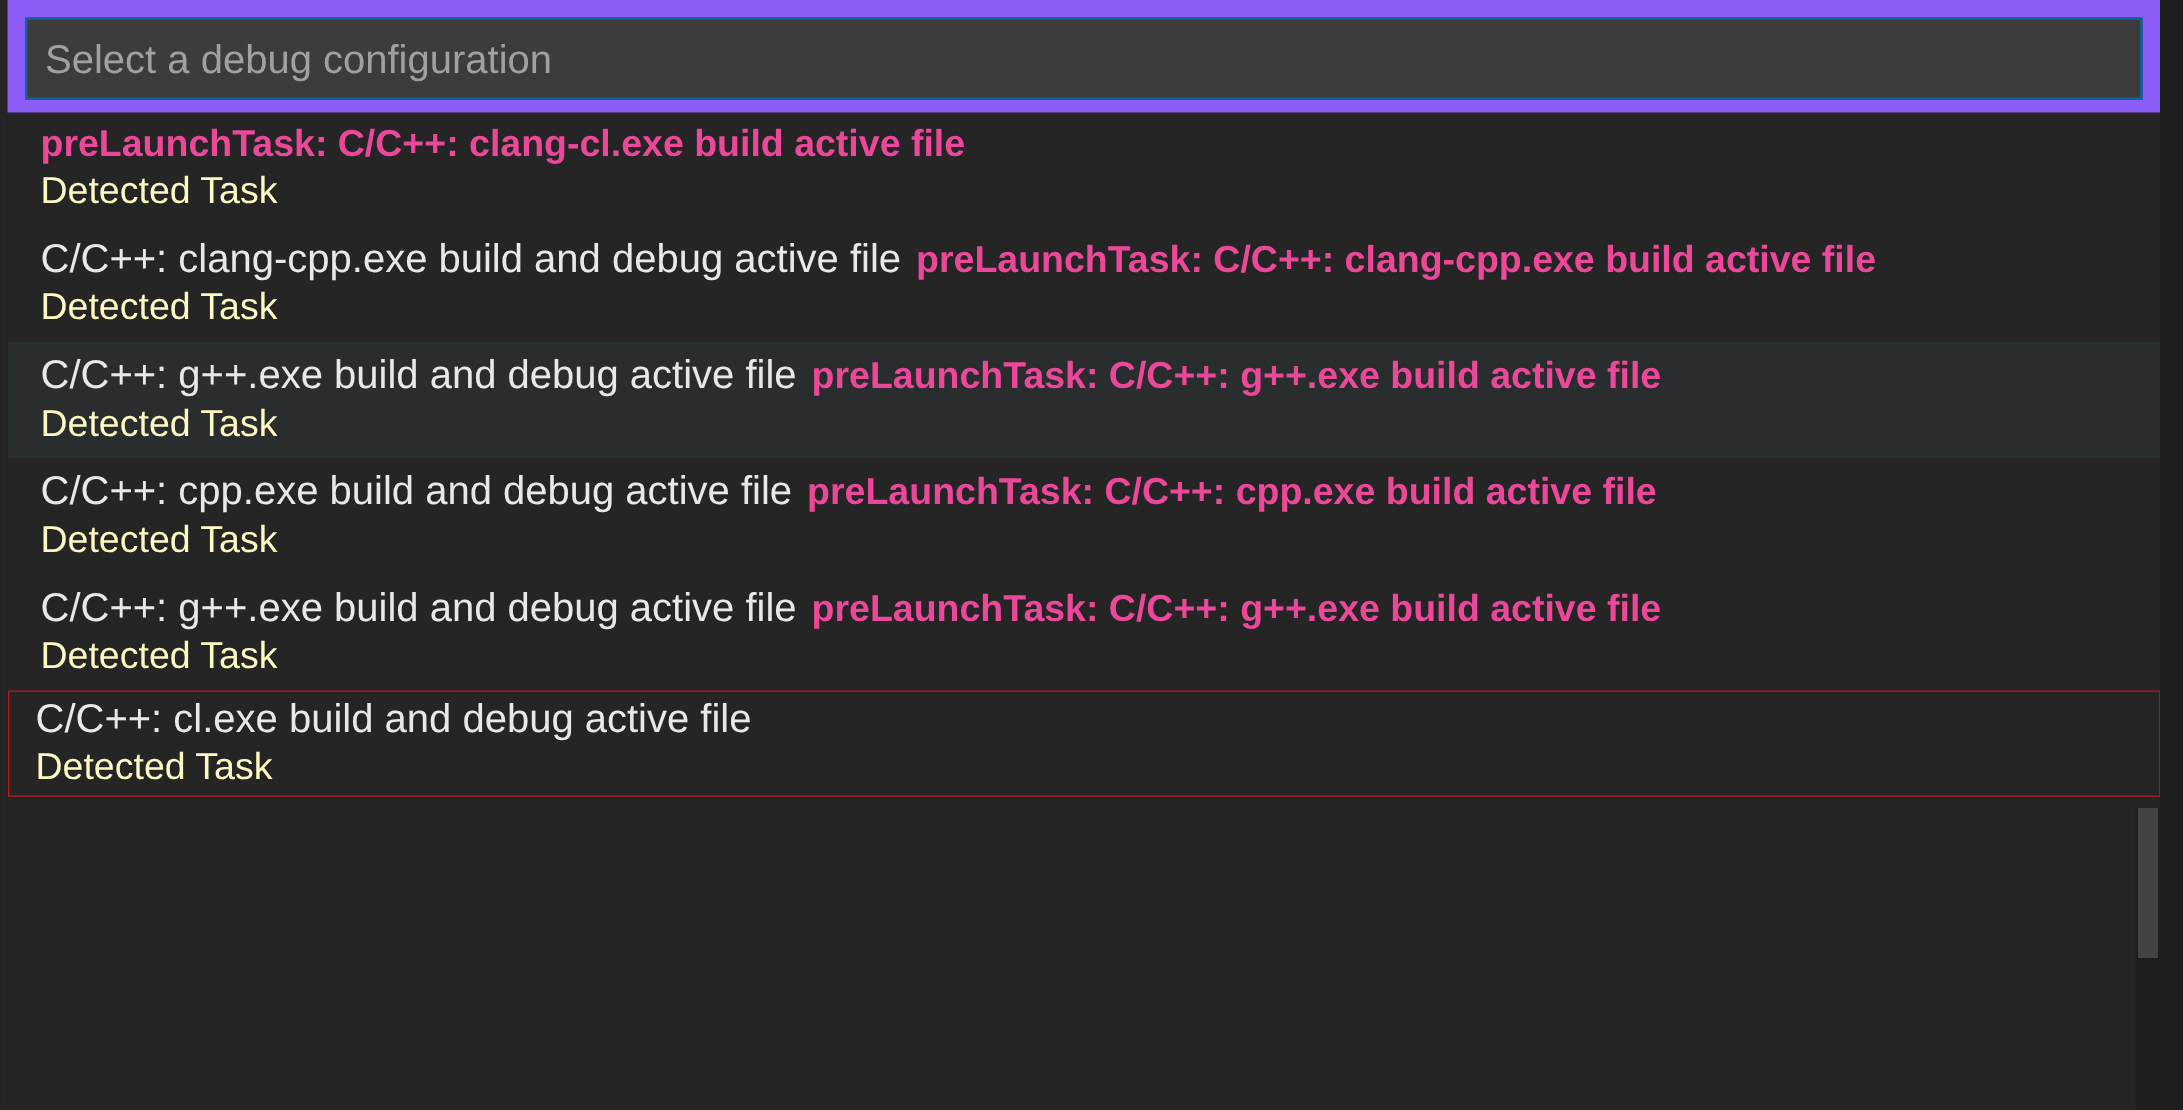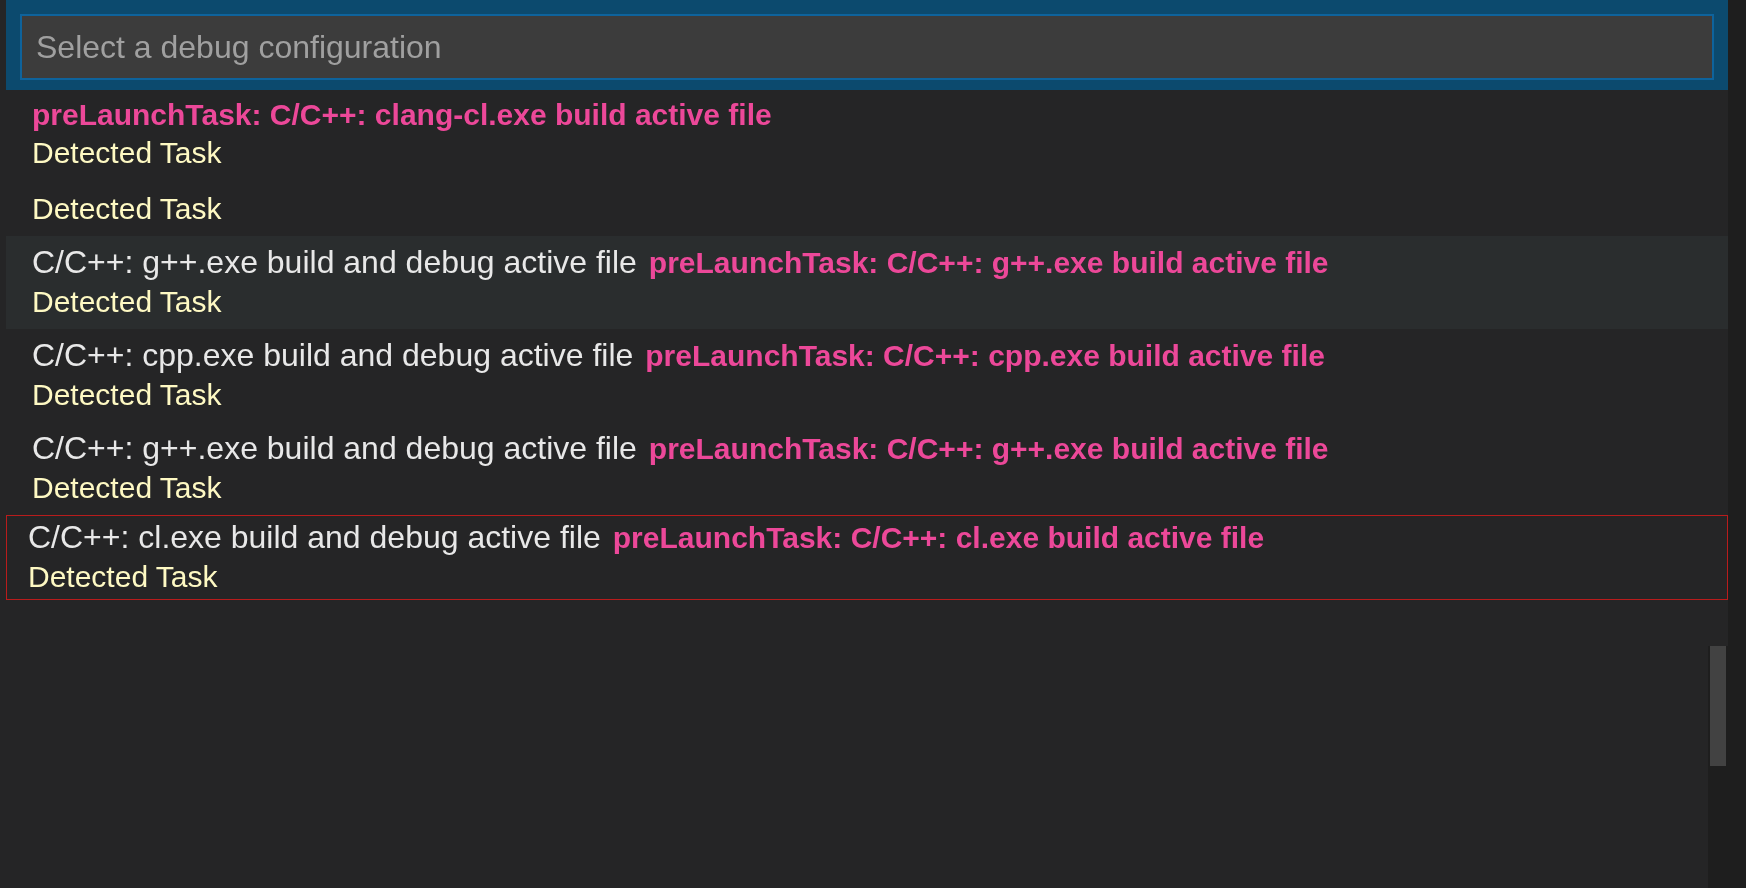--- a/index.html
+++ b/index.html
@@ -33,21 +33,21 @@
     }
     .container {
       position: absolute;
       left: 6px;
       top: 0;
       width: 1722px;
       height: 100%;
     }
     .input-wrapper {
       padding: 14px 14px 10px 14px;
-      background: #0c4a6e;
+      background: #8b5cf6;
     }
     .search-input {
       width: 100%;
       height: 66px;
       background: #3c3c3c;
       border: 2px solid #0e639c;
       color: #cccccc;
       font-size: 32px;
       padding: 0 14px;
       outline: none;
@@ -126,20 +126,24 @@
   </div>
   <div class="list" id="list">
 
     <div class="list-item">
         <div class="item-line1">
           <span class="item-detail">preLaunchTask: C/C++: clang-cl.exe build active file</span>
         </div>
         <div class="item-line2">Detected Task</div>
       </div>
       <div class="list-item">
+        <div class="item-line1">
+          <span class="item-title">C/C++: clang-cpp.exe build and debug active file</span>
+          <span class="item-detail">preLaunchTask: C/C++: clang-cpp.exe build active file</span>
+        </div>
         <div class="item-line2">Detected Task</div>
       </div>
       <div class="list-item hovered">
         <div class="item-line1">
           <span class="item-title">C/C++: g++.exe build and debug active file</span>
           <span class="item-detail">preLaunchTask: C/C++: g++.exe build active file</span>
         </div>
         <div class="item-line2">Detected Task</div>
       </div>
       <div class="list-item">
@@ -152,20 +156,19 @@
       <div class="list-item">
         <div class="item-line1">
           <span class="item-title">C/C++: g++.exe build and debug active file</span>
           <span class="item-detail">preLaunchTask: C/C++: g++.exe build active file</span>
         </div>
         <div class="item-line2">Detected Task</div>
       </div>
       <div class="list-item highlighted">
         <div class="item-line1">
           <span class="item-title">C/C++: cl.exe build and debug active file</span>
-          <span class="item-detail">preLaunchTask: C/C++: cl.exe build active file</span>
         </div>
         <div class="item-line2">Detected Task</div>
       </div>
       <div class="scrollbar-track"></div>
     <div class="scrollbar-thumb"></div>
   </div>
 </div>
 
 </body></html>

